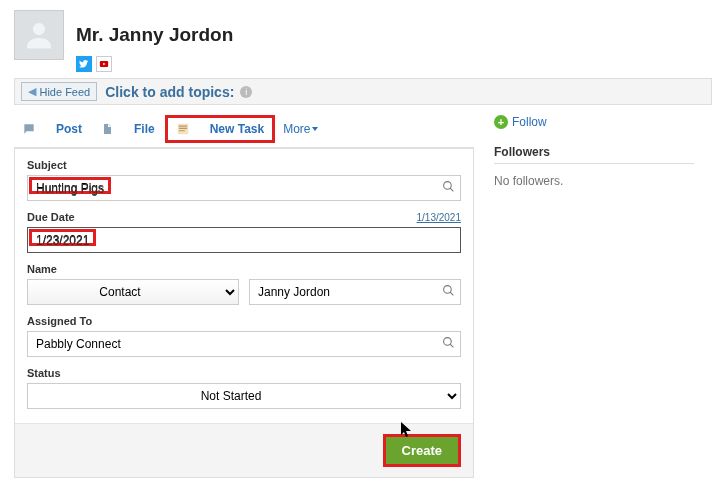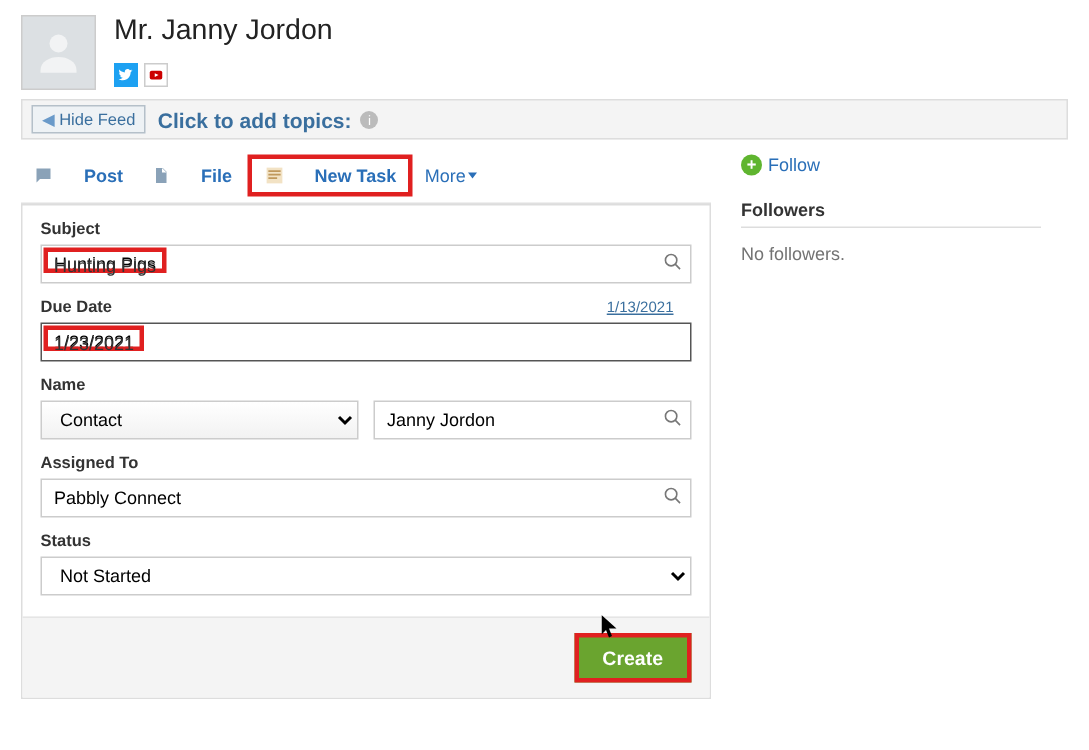--- a/index.html
+++ b/index.html
@@ -1,21 +1,21 @@
 <!DOCTYPE html>
 <html><head>
 <meta charset="utf-8">
 <style>
   * { box-sizing: border-box; margin: 0; padding: 0; }
   body { font-family: Arial, Helvetica, sans-serif; font-size: 12px; color: #333; background: #fff; width: 726px; }
   .header { padding: 10px 14px 6px 14px; display: flex; align-items: flex-start; }
   .avatar { width: 50px; height: 50px; border: 1px solid #ccc; background: #dce0e3; display: flex; align-items: center; justify-content: center; }
   .avatar svg { width: 36px; height: 36px; }
   .header-right { margin-left: 12px; }
-  .page-title { font-size: 19px; font-weight: normal; color: #222; margin-top: 0; }
+  .page-title { font-size: 19px; font-weight: bold; color: #222; margin-top: 14px; }
   .social { margin-top: 10px; display: flex; gap: 4px; }
   .sicon { width: 16px; height: 16px; display: flex; align-items: center; justify-content: center; color: #fff; font-size: 9px; font-weight: bold; }
   .twitter { background: #1da1f2; }
   .youtube { background: #fff; border: 1px solid #ccc; color: #cc0000; }
   .topics-bar { background: #f4f4f4; border: 1px solid #ddd; display: flex; align-items: center; padding: 3px 6px; margin: 0 14px; }
   .hide-feed-btn { border: 1px solid #b5c0c9; background: #eef2f5; padding: 2px 6px; font-size: 11px; color: #3a6f9e; display: flex; align-items: center; gap: 3px; cursor: pointer; }
   .topics-text { margin-left: 8px; font-size: 14px; color: #3a6f9e; cursor: pointer; font-weight: bold; }
   .info-circle { width: 12px; height: 12px; border-radius: 50%; background: #bbb; color: #fff; font-size: 9px; display: inline-flex; align-items: center; justify-content: center; margin-left: 6px; }
   .main { display: flex; padding: 0 14px; margin-top: 10px; }
   .left { width: 460px; }
@@ -26,24 +26,24 @@
   .tab.active { border: 3px solid #e02020; }
   .more { color: #2a6fb8; font-size: 12px; display: flex; align-items: center; gap: 1px; cursor: pointer; margin-left: 6px; }
   .form-panel { border: 1px solid #ddd; padding: 10px 12px 0 12px; }
   .form-row { margin-top: 10px; }
   .form-row:first-child { margin-top: 0; }
   .label { font-size: 11px; font-weight: bold; color: #333; margin-bottom: 4px; display: block; }
   .input-wrap { position: relative; }
   .txt { width: 100%; height: 26px; border: 1px solid #ccc; padding: 3px 28px 3px 8px; font-size: 12px; background: #fff; }
   .txt.search { background: #fff; }
   .srch-icon { position: absolute; right: 6px; top: 50%; transform: translateY(-50%); color: #888; font-size: 13px; pointer-events: none; }
-  .hint-right { position: absolute; right: 12px; top: -15px; font-size: 10px; color: #3a6f9e; text-decoration: underline; cursor: pointer; }
+  .hint-right { position: absolute; right: 0; top: -15px; font-size: 10px; color: #3a6f9e; text-decoration: underline; cursor: pointer; }
   .two-col { display: flex; gap: 10px; }
   .two-col > div { flex: 1; }
-  select.txt { padding-right: 22px; background: linear-gradient(#fff,#f2f2f2); }
+  select.txt { padding-right: 22px; background: linear-gradient(#fff,#f2f2f2); text-align: center; }
   .highlight-box { border: 3px solid #e02020; display: inline-block; padding: 1px 4px; margin: -1px -4px; }
   .footer-bar { background: #f4f4f4; margin: 14px -12px 0 -12px; padding: 10px 12px; text-align: right; border-top: 1px solid #e5e5e5; position: relative; }
   .create-btn { background: #6aa42f; color: #fff; border: 3px solid #e02020; padding: 6px 16px; font-size: 13px; font-weight: bold; cursor: pointer; }
   .cursor { position: absolute; right: 60px; top: -2px; font-size: 14px; color: #000; }
   .follow-link { color: #2a6fb8; font-size: 12px; display: flex; align-items: center; gap: 4px; cursor: pointer; }
   .plus-icon { width: 14px; height: 14px; border-radius: 50%; background: #5fb52f; color: #fff; font-size: 11px; display: inline-flex; align-items: center; justify-content: center; font-weight: bold; }
   .followers-hd { font-weight: bold; font-size: 12px; margin-top: 16px; border-bottom: 1px solid #ddd; padding-bottom: 4px; }
   .followers-body { color: #737373; font-size: 12px; margin-top: 10px; }
   .caret-down { width: 0; height: 0; border-left: 3px solid transparent; border-right: 3px solid transparent; border-top: 4px solid #2a6fb8; display: inline-block; }
 </style>

